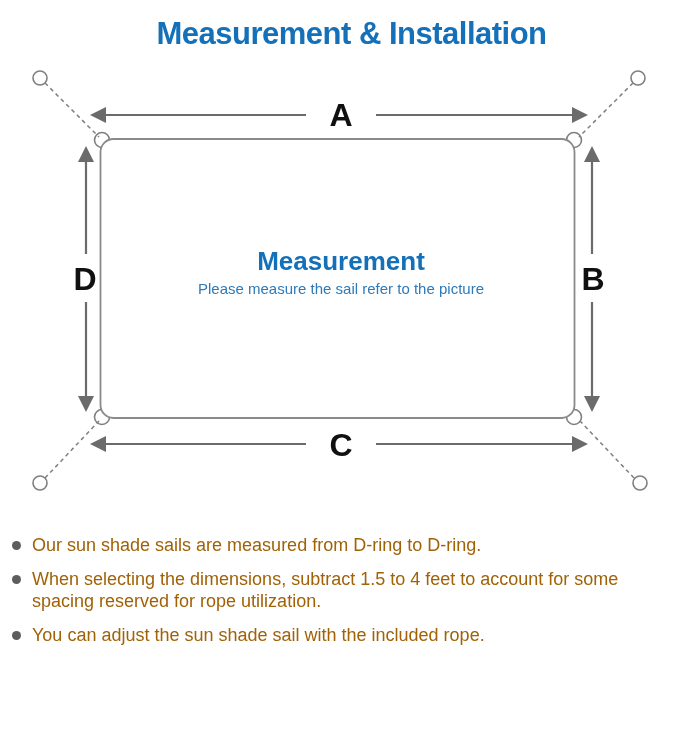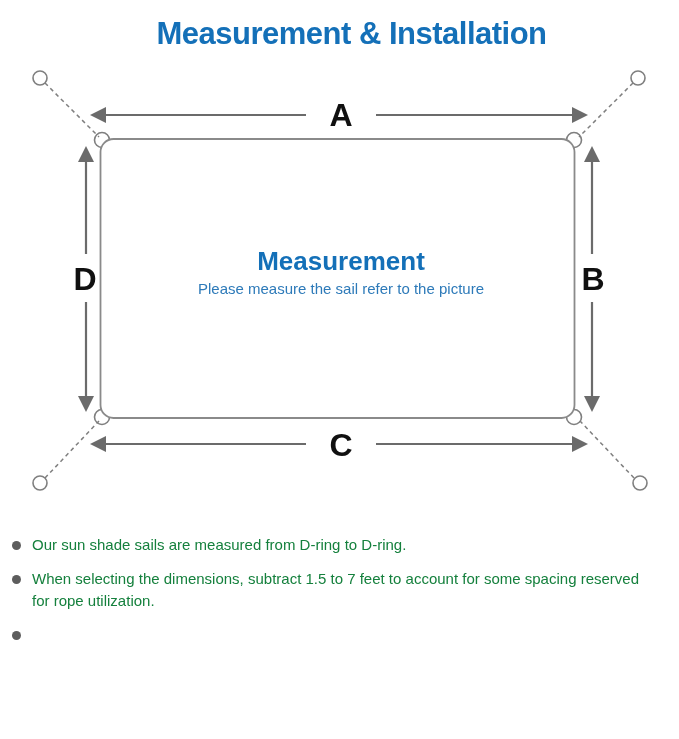--- a/index.html
+++ b/index.html
@@ -39,23 +39,23 @@
     left: 12px;
     width: 648px;
     list-style: none;
     margin: 0;
     padding: 0;
   }
   .note-item {
     position: relative;
     padding-left: 20px;
     margin-bottom: 12px;
-    font-size: 15px;
+    font-size: 18px;
     line-height: 22px;
-    color: #15803d;
+    color: #a16207;
   }
   .bullet-dot {
     position: absolute;
     left: 0;
     top: 7px;
     width: 9px;
     height: 9px;
     border-radius: 50%;
     background: #5d5d5d;
   }
@@ -138,20 +138,21 @@
     <text class="svg-center-sub" x="341" y="294">Please measure the sail refer to the picture</text>
   </svg>
 
   <ul class="notes">
     <li class="note-item">
       <span class="bullet-dot"></span>
       <span>Our sun shade sails are measured from D-ring to D-ring.</span>
     </li>
     <li class="note-item">
       <span class="bullet-dot"></span>
-      <span>When selecting the dimensions, subtract 1.5 to 7 feet to account for some spacing reserved for rope utilization.</span>
+      <span>When selecting the dimensions, subtract 1.5 to 4 feet to account for some spacing reserved for rope utilization.</span>
     </li>
     <li class="note-item">
       <span class="bullet-dot"></span>
+      <span>You can adjust the sun shade sail with the included rope.</span>
     </li>
   </ul>
 
 </div>
 
 </body></html>

